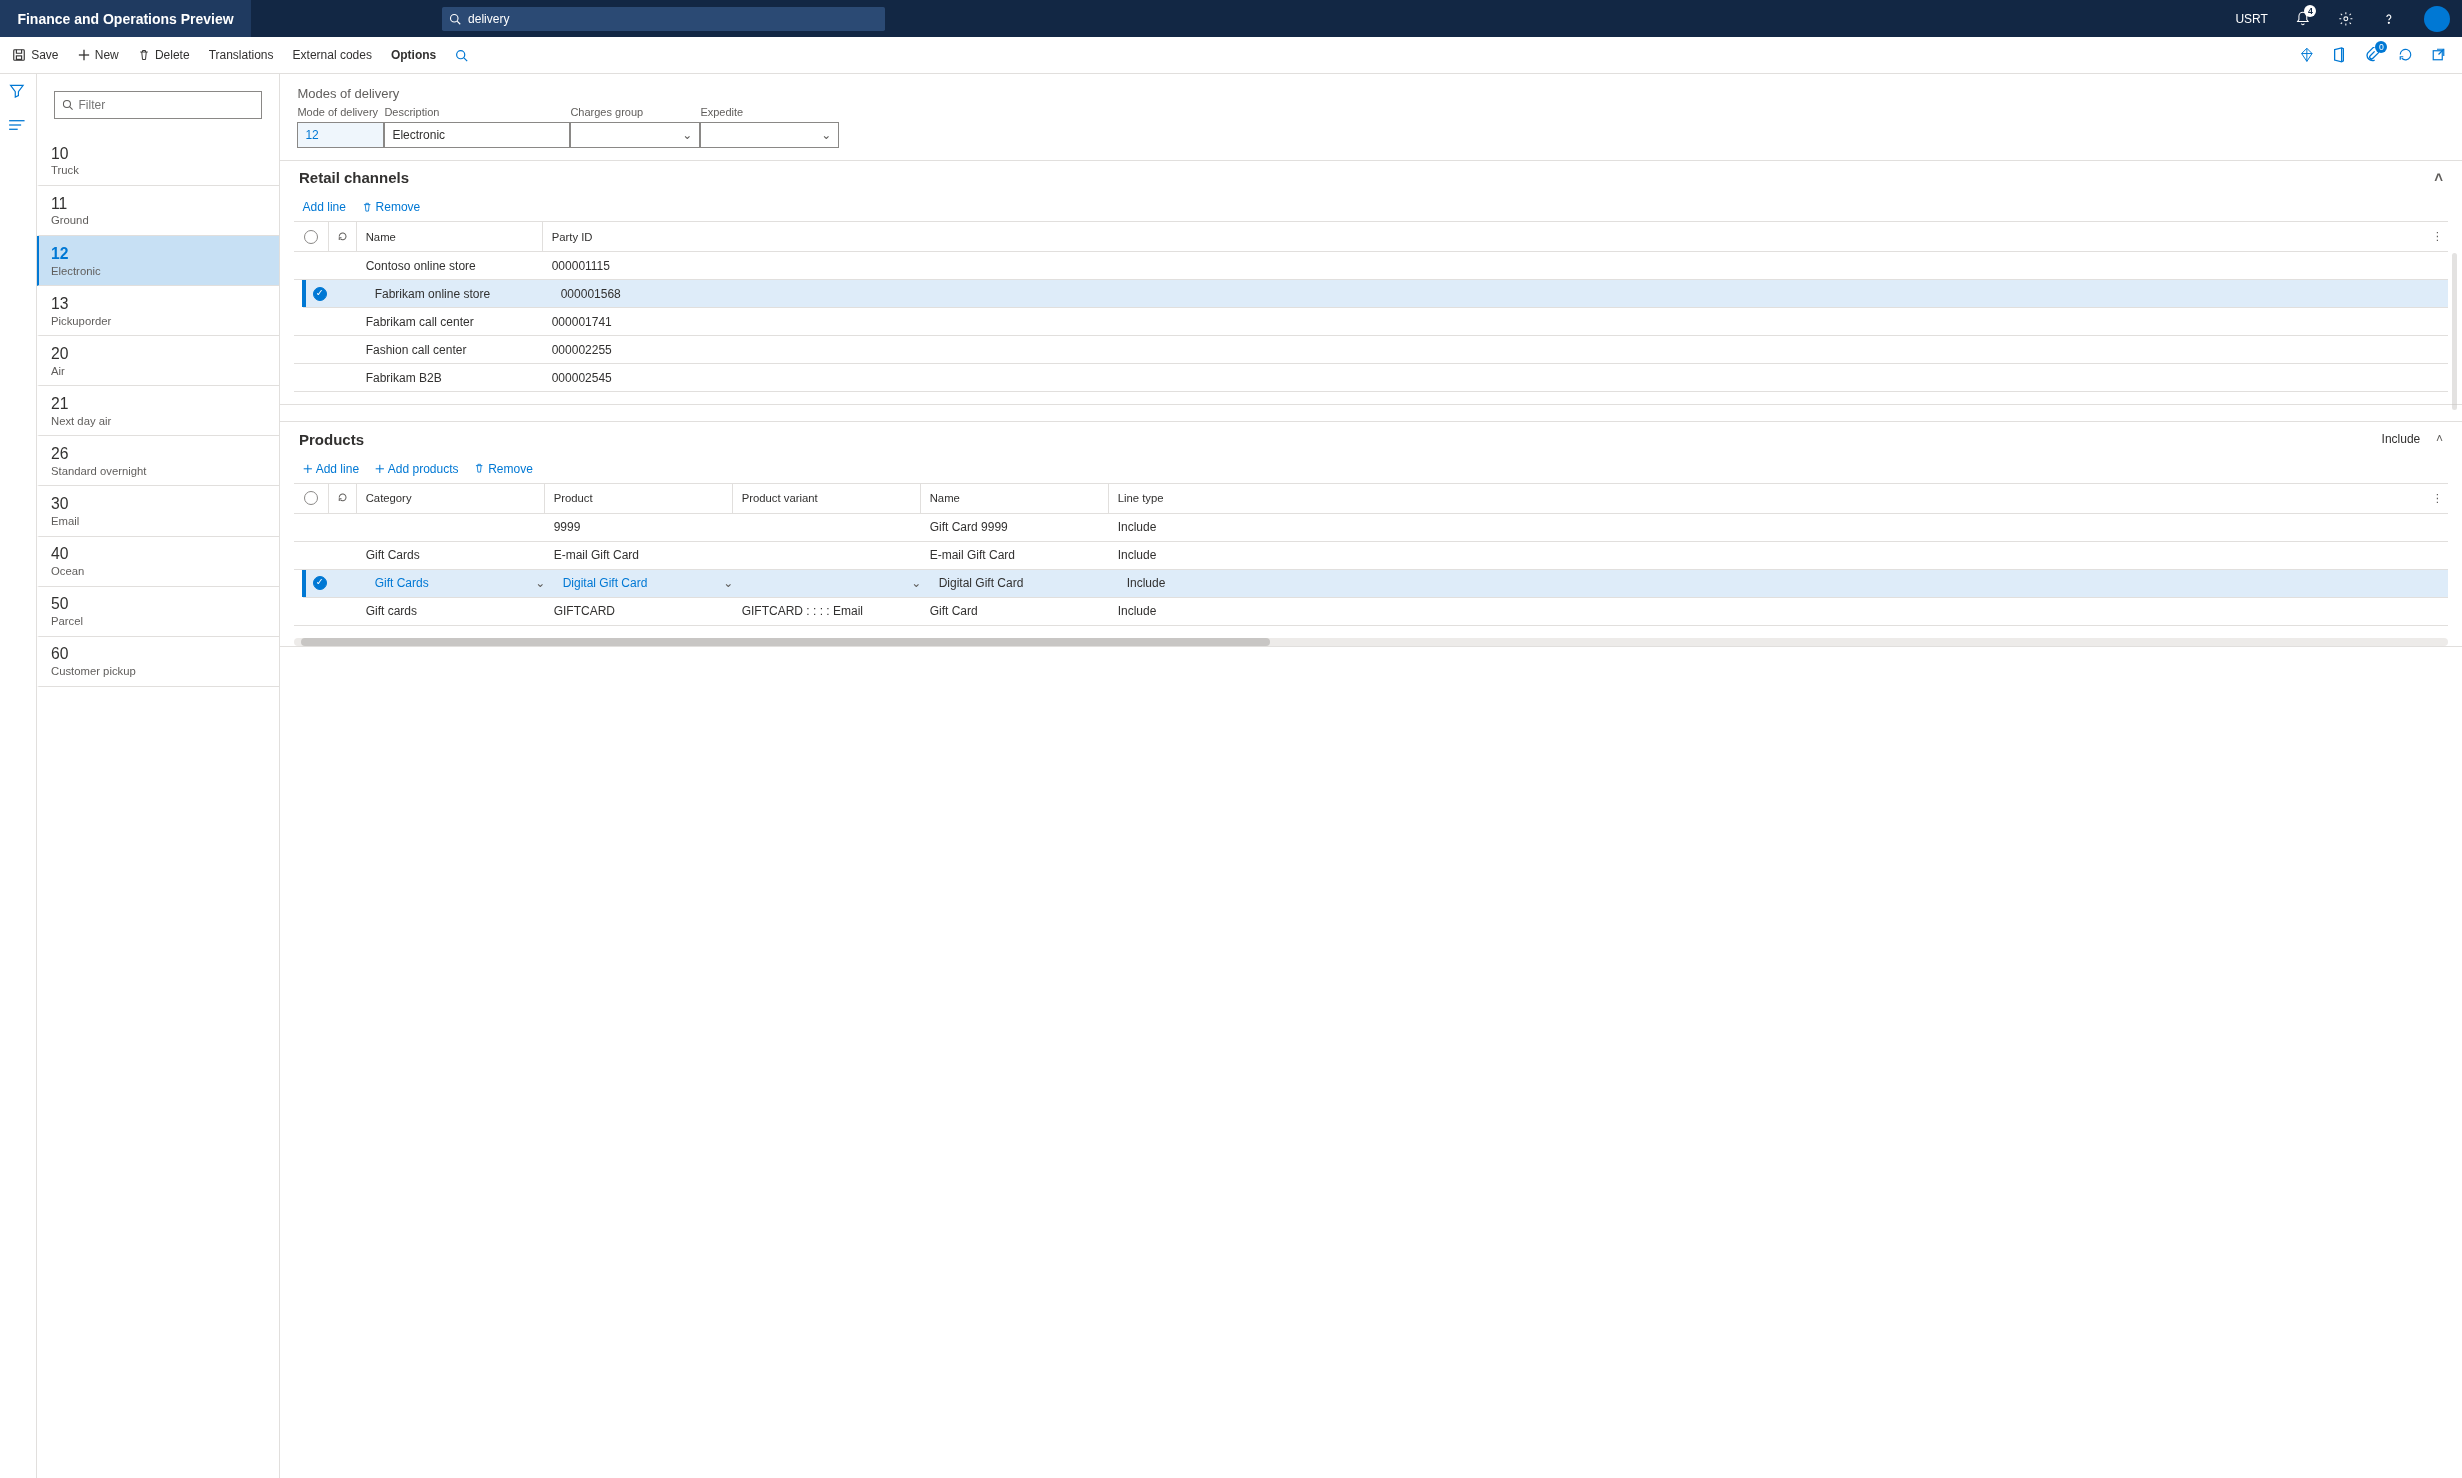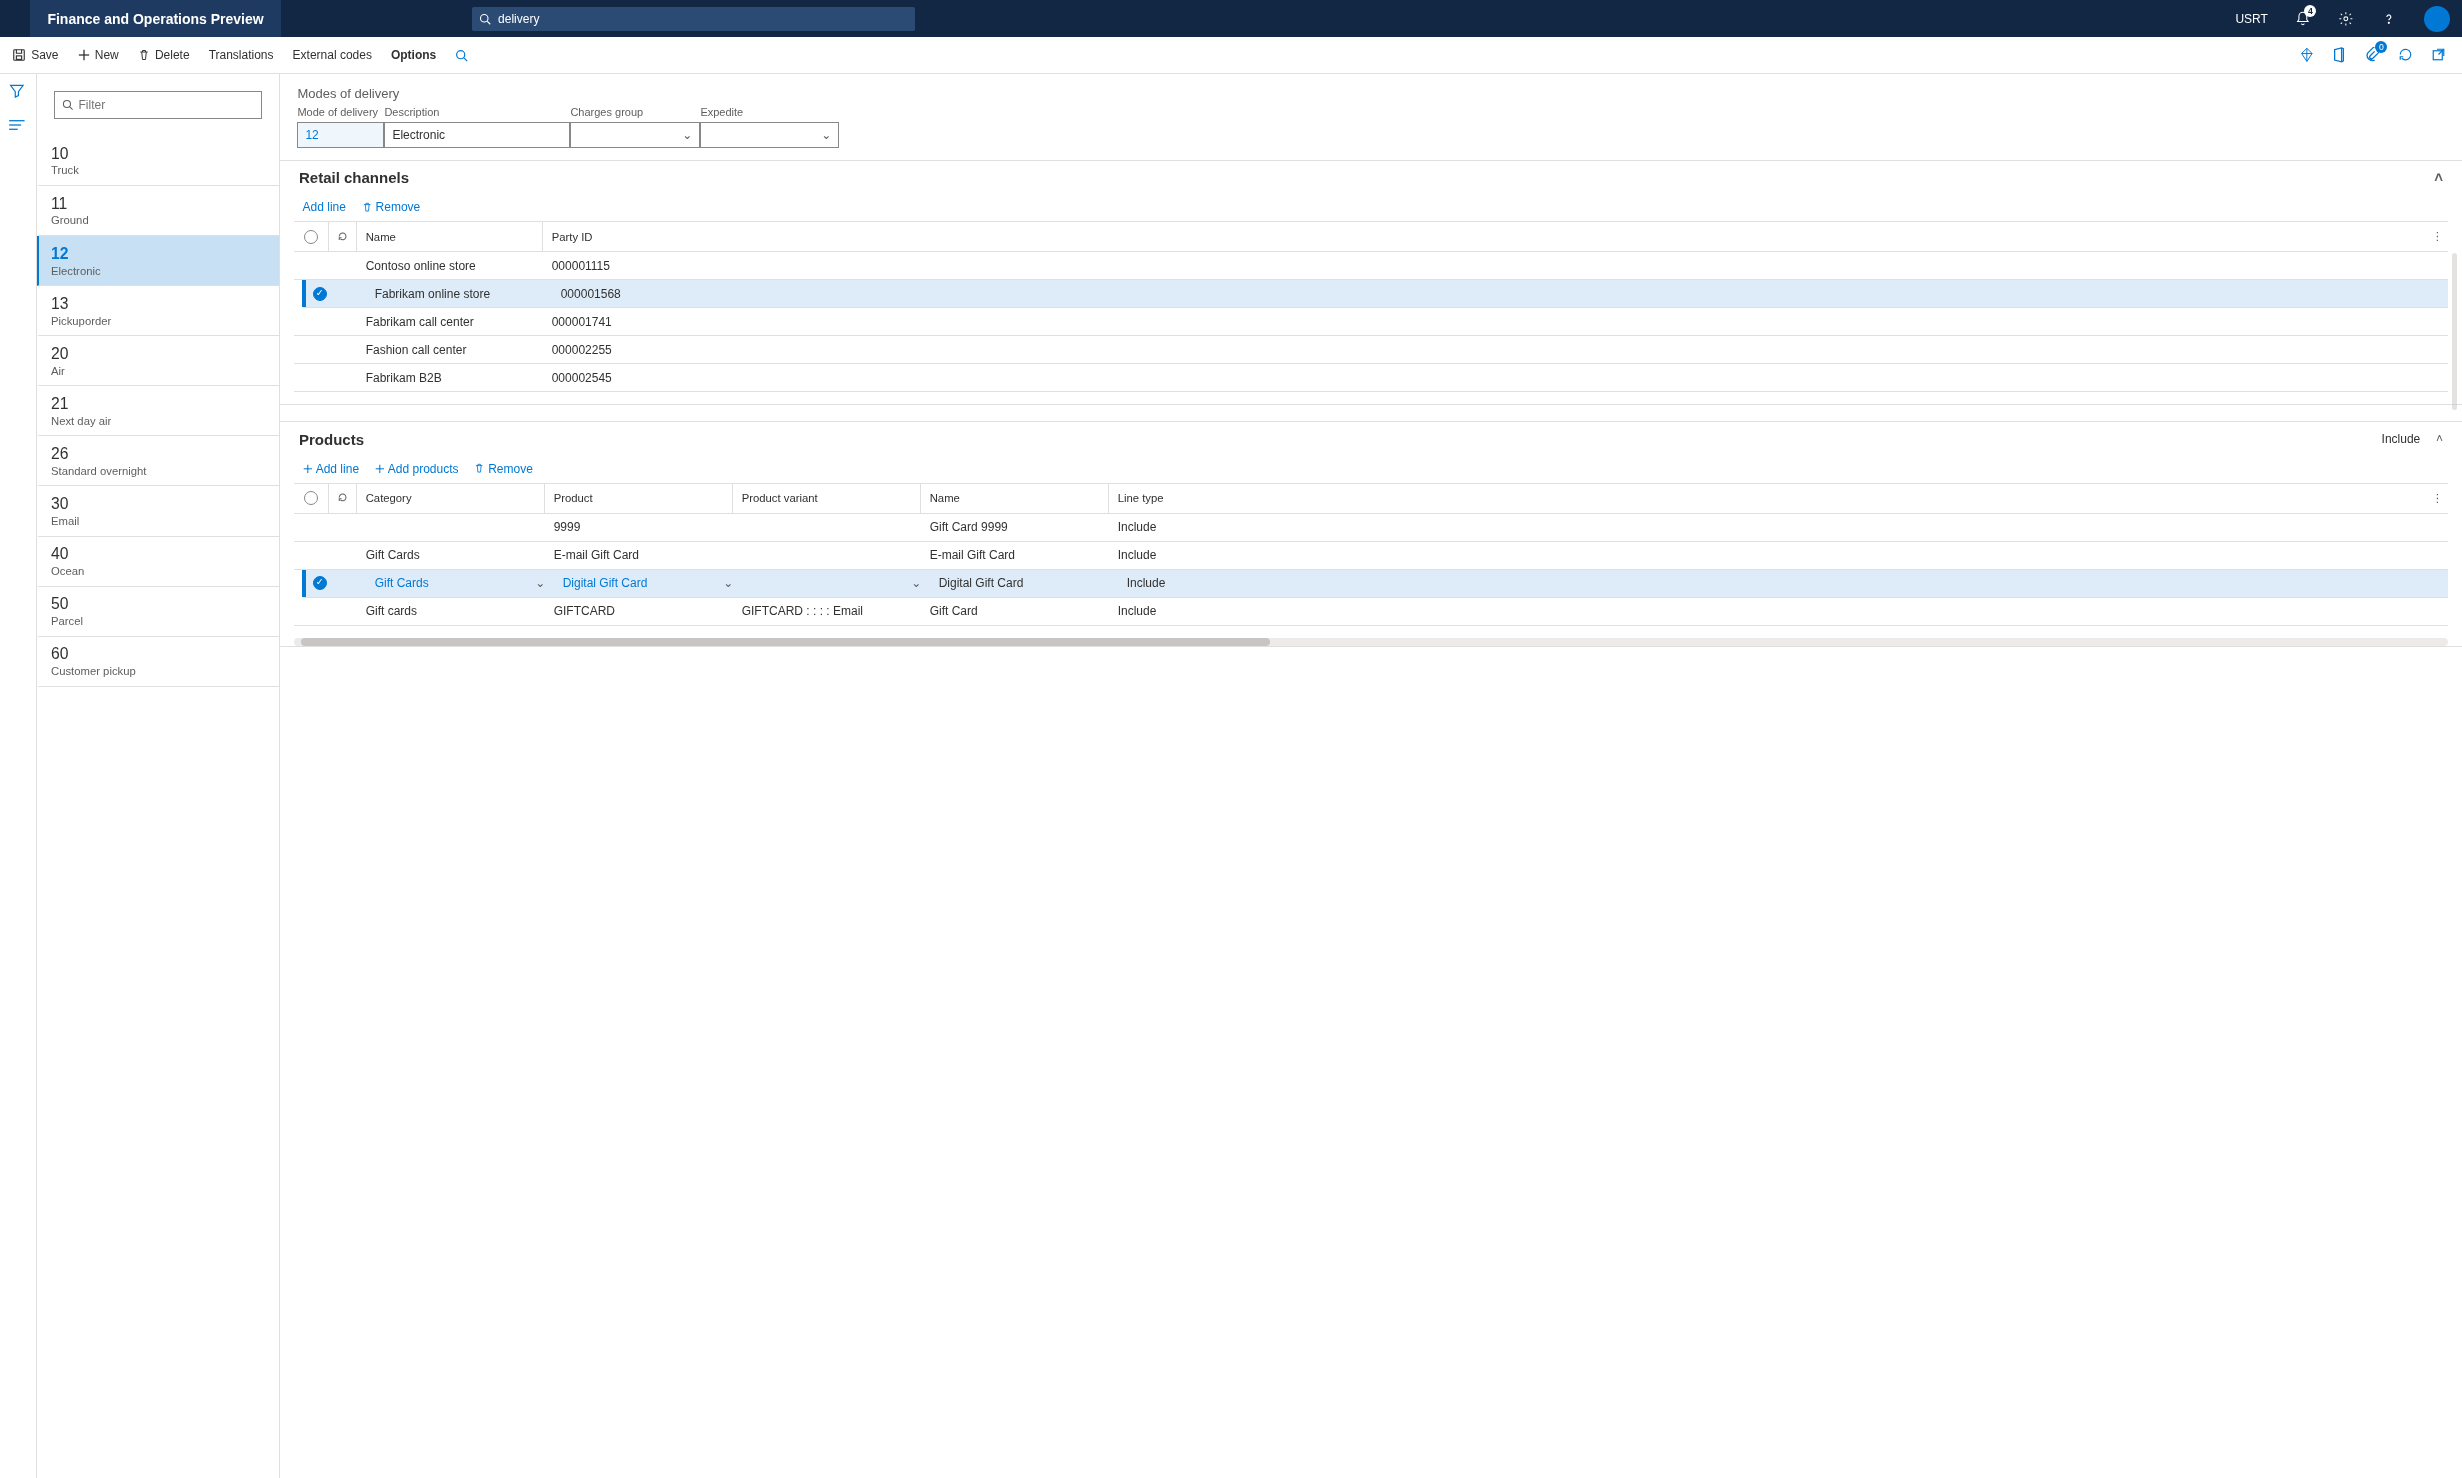--- a/index.html
+++ b/index.html
@@ -1,20 +1,20 @@
 <!DOCTYPE html>
 <html style="font-size:14px"><head>
 <meta charset="utf-8">
 <style>
 * { box-sizing: border-box; margin: 0; padding: 0; }
 body { font-family: "Segoe UI", Arial, sans-serif; font-size: 12px; color: #323130; background: #fff; overflow: hidden; }
 
 
 .topbar { display: flex; align-items: center; height: 37px; background: #122744; color: #fff; }
-.topbar-title { font-size: 14px; font-weight: 600; padding: 0 17.4px; background: #1f3a60; height: 100%; display: flex; align-items: center; min-width: 217px; margin-left: 30px; }
+.topbar-title { font-size: 14px; font-weight: 600; padding: 0 17.4px; background: #1f3a60; height: 100%; display: flex; align-items: center; min-width: 217px; }
 .topbar-search { flex: 0 0 443px; margin-left: 191px; background: #2b4a74; height: 24px; border-radius: 1.7px; display: flex; align-items: center; padding: 0 7px; }
 .topbar-search input { background: transparent; border: none; color: #fff; outline: none; flex: 1; font-size: 12px; }
 .topbar-search .search-icon { margin-right: 7px; }
 .topbar-spacer { flex: 1; }
 .topbar-right { display: flex; align-items: center; gap: 26px; padding-right: 12px; height: 100%; }
 .topbar-right .txt { font-size: 12px; }
 .topbar-icon { width: 17.4px; height: 17.4px; display: inline-flex; align-items: center; justify-content: center; position: relative; cursor: pointer; }
 .badge { position: absolute; top: -5.2px; right: -5.2px; background: #fff; color: #122744; font-size: 8.7px; border-radius: 7px; min-width: 12px; height: 12px; display: flex; align-items: center; justify-content: center; font-weight: 600; }
 .avatar { width: 26px; height: 26px; border-radius: 50%; background: #0078d4; }
 

